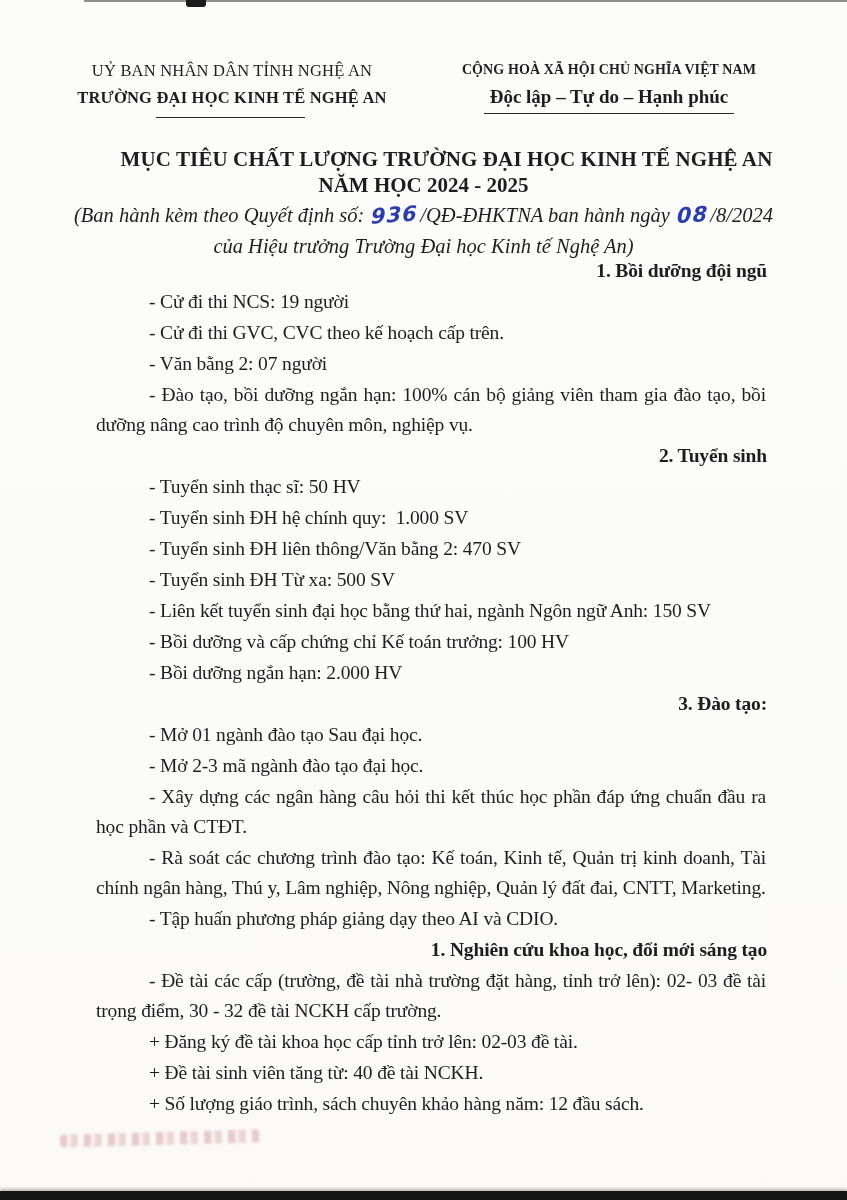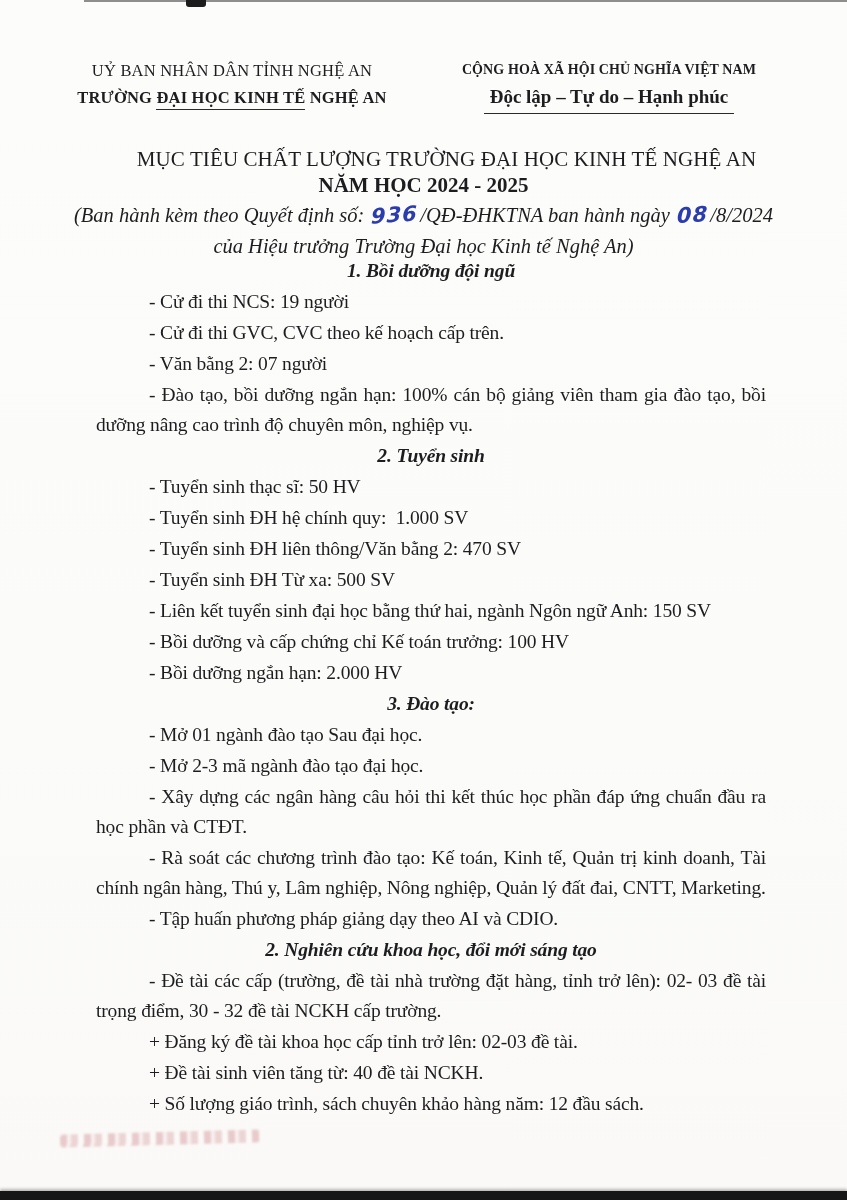--- a/index.html
+++ b/index.html
@@ -17,35 +17,35 @@
   .top-edge-blob{position:absolute;top:0;left:186px;width:20px;height:7px;background:#1c1c1c;border-radius:0 0 3px 3px;}
   .bottom-edge-band{position:absolute;bottom:0;left:0;right:0;height:9px;background:#161616;box-shadow:0 -2px 3px rgba(60,60,60,.35);}
   .bleedthrough{position:absolute;left:60px;top:1132px;width:200px;height:13px;
     background:repeating-linear-gradient(93deg, rgba(206,128,134,.38) 0 7px, rgba(206,128,134,.08) 7px 11px, rgba(206,128,134,.30) 11px 18px, rgba(206,128,134,0) 18px 24px);
     filter:blur(1.2px);transform:rotate(-1.5deg);border-radius:4px;}
 
   
   .hdr-left{position:absolute;left:58px;top:57px;width:348px;text-align:center;line-height:27px;font-size:16.5px;}
   .hdr-left .l1{font-weight:normal;letter-spacing:.2px;}
   .hdr-left .l2{font-weight:bold;letter-spacing:.2px;}
-  .hdr-left .uline{border-bottom:1.6px solid #2a2a2a;padding-bottom:2px;}
+  .hdr-left .uline{border-bottom:1.6px solid #2a2a2a;padding-bottom:10px;}
   .hdr-right{position:absolute;left:420px;top:57px;width:378px;text-align:center;}
   .hdr-right .l1{font-weight:bold;font-size:14px;line-height:26px;letter-spacing:.1px;}
   .hdr-right .l2{display:inline-block;font-weight:bold;font-size:19px;line-height:28px;border-bottom:1.7px solid #2a2a2a;padding:0 6px 2px 6px;}
 
   
   .title-block{position:absolute;left:0;top:146px;width:100%;text-align:center;}
-  .title-l1{font-weight:normal;font-size:21px;line-height:26px;letter-spacing:.1px;padding-left:46px;}
+  .title-l1{font-weight:bold;font-size:21px;line-height:26px;letter-spacing:.1px;padding-left:46px;}
   .title-l2{font-weight:bold;font-size:21px;line-height:26px;}
   .subtitle{position:absolute;left:0;top:200px;width:100%;text-align:center;font-style:italic;font-size:20.5px;line-height:31px;}
   .handwriting{color:#2b3cae;font-family:"DejaVu Sans",sans-serif;font-style:italic;font-weight:bold;font-size:21px;letter-spacing:1px;display:inline-block;transform:rotate(-4deg) skewX(-6deg);margin:0 2px;}
 
   
   .doc-body{position:absolute;left:95px;top:256px;width:672px;font-size:19.5px;line-height:30px;letter-spacing:-0.15px;}
-  .sec-heading{margin:0;font-weight:bold;text-align:center;font-style:italic;}
+  .sec-heading{margin:0;font-weight:bold;text-align:right;}
   .sec-item{margin:1px;text-indent:53px;text-align:justify;}
 </style>
 </head>
 <body>
 
 <div class="page">
 
   <div class="top-edge-line"></div>
   <div class="top-edge-blob"></div>
 
@@ -82,21 +82,21 @@
       <p class="sec-item">- Tuyển sinh ĐH Từ xa: 500 SV</p>
       <p class="sec-item">- Liên kết tuyển sinh đại học bằng thứ hai, ngành Ngôn ngữ Anh: 150 SV</p>
       <p class="sec-item">- Bồi dưỡng và cấp chứng chỉ Kế toán trưởng: 100 HV</p>
       <p class="sec-item">- Bồi dưỡng ngắn hạn: 2.000 HV</p>
       <p class="sec-heading">3. Đào tạo:</p>
       <p class="sec-item">- Mở 01 ngành đào tạo Sau đại học.</p>
       <p class="sec-item">- Mở 2-3 mã ngành đào tạo đại học.</p>
       <p class="sec-item">- Xây dựng các ngân hàng câu hỏi thi kết thúc học phần đáp ứng chuẩn đầu ra học phần và CTĐT.</p>
       <p class="sec-item">- Rà soát các chương trình đào tạo: Kế toán, Kinh tế, Quản trị kinh doanh, Tài chính ngân hàng, Thú y, Lâm nghiệp, Nông nghiệp, Quản lý đất đai, CNTT, Marketing.</p>
       <p class="sec-item">- Tập huấn phương pháp giảng dạy theo AI và CDIO.</p>
-      <p class="sec-heading">2. Nghiên cứu khoa học, đổi mới sáng tạo</p>
+      <p class="sec-heading">1. Nghiên cứu khoa học, đổi mới sáng tạo</p>
       <p class="sec-item">- Đề tài các cấp (trường, đề tài nhà trường đặt hàng, tỉnh trở lên): 02- 03 đề tài trọng điểm, 30 - 32 đề tài NCKH cấp trường.</p>
       <p class="sec-item">+ Đăng ký đề tài khoa học cấp tỉnh trở lên: 02-03 đề tài.</p>
       <p class="sec-item">+ Đề tài sinh viên tăng từ: 40 đề tài NCKH.</p>
       <p class="sec-item">+ Số lượng giáo trình, sách chuyên khảo hàng năm: 12 đầu sách.</p>
     </div>
 
   <div class="bleedthrough"></div>
   <div class="bottom-edge-band"></div>
 </div>
 

